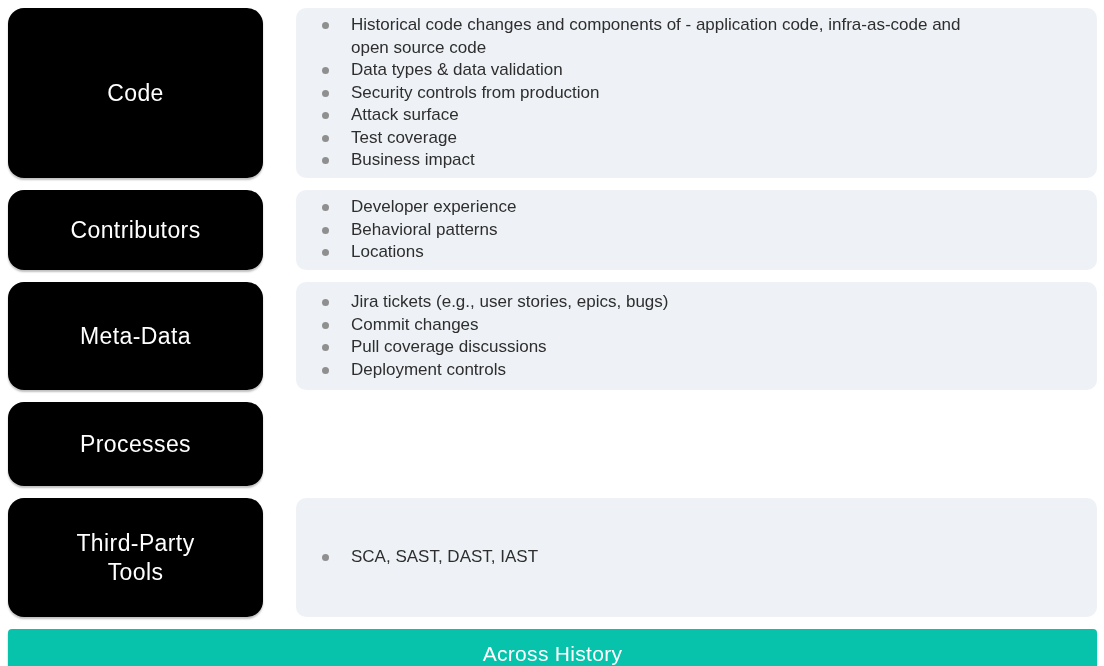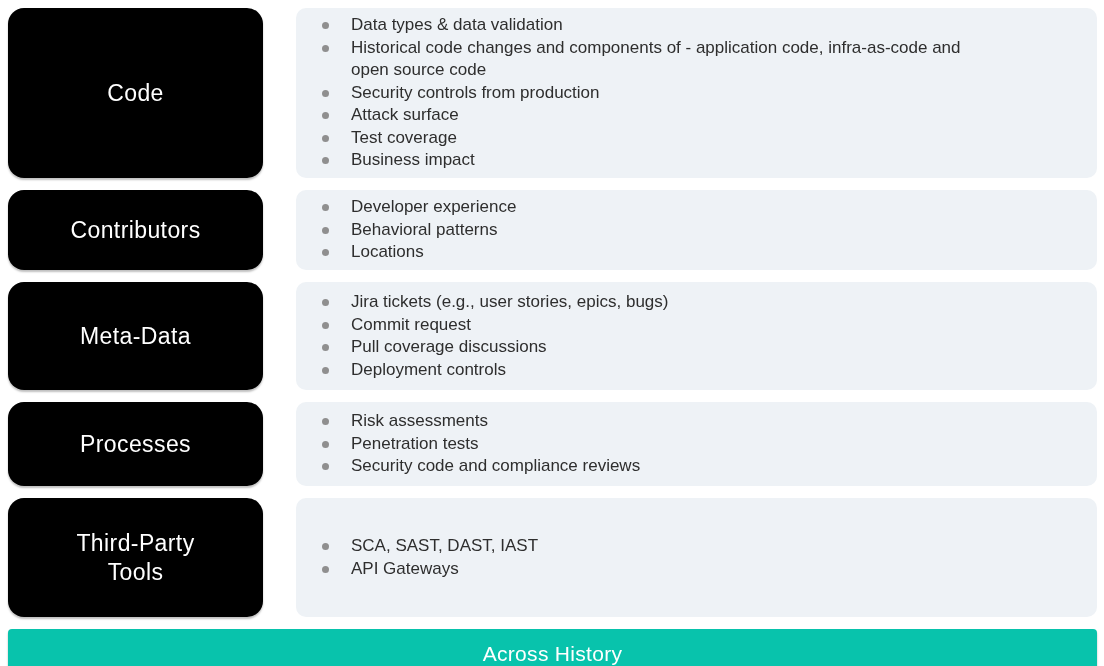--- a/index.html
+++ b/index.html
@@ -102,28 +102,28 @@
 <div class="layout">
 
   <div class="row row-1">
     <div class="black-box">
       <span class="box-label">Code</span>
     </div>
     <div class="panel">
       <ul class="bullets">
           <li>
             <span class="dot"></span>
+            <span class="li-text">Historical code changes and components of - application code, infra-as-code and open source code</span>
+          </li>
+          <li>
+            <span class="dot"></span>
             <span class="li-text">Data types &amp; data validation</span>
           </li>
           <li>
             <span class="dot"></span>
-            <span class="li-text">Historical code changes and components of - application code, infra-as-code and open source code</span>
-          </li>
-          <li>
-            <span class="dot"></span>
             <span class="li-text">Security controls from production</span>
           </li>
           <li>
             <span class="dot"></span>
             <span class="li-text">Attack surface</span>
           </li>
           <li>
             <span class="dot"></span>
             <span class="li-text">Test coverage</span>
           </li>
@@ -162,69 +162,49 @@
       <span class="box-label">Meta-Data</span>
     </div>
     <div class="panel">
       <ul class="bullets">
           <li>
             <span class="dot"></span>
             <span class="li-text">Jira tickets (e.g., user stories, epics, bugs)</span>
           </li>
           <li>
             <span class="dot"></span>
-            <span class="li-text">Commit request</span>
+            <span class="li-text">Commit changes</span>
           </li>
           <li>
             <span class="dot"></span>
             <span class="li-text">Pull coverage discussions</span>
           </li>
           <li>
             <span class="dot"></span>
             <span class="li-text">Deployment controls</span>
           </li>
         </ul>
     </div>
   </div>
 
   <div class="row row-4">
     <div class="black-box">
       <span class="box-label">Processes</span>
     </div>
-    <div class="panel">
-      <ul class="bullets">
-          <li>
-            <span class="dot"></span>
-            <span class="li-text">Risk assessments</span>
-          </li>
-          <li>
-            <span class="dot"></span>
-            <span class="li-text">Penetration tests</span>
-          </li>
-          <li>
-            <span class="dot"></span>
-            <span class="li-text">Security code and compliance reviews</span>
-          </li>
-        </ul>
-    </div>
   </div>
 
   <div class="row row-5">
     <div class="black-box">
       <span class="box-label">Third-Party Tools</span>
     </div>
     <div class="panel">
       <ul class="bullets">
           <li>
             <span class="dot"></span>
             <span class="li-text">SCA, SAST, DAST, IAST</span>
-          </li>
-          <li>
-            <span class="dot"></span>
-            <span class="li-text">API Gateways</span>
           </li>
         </ul>
     </div>
   </div>
 
   <div class="banner">
     <span>Across History</span>
   </div>
 
 </div>

